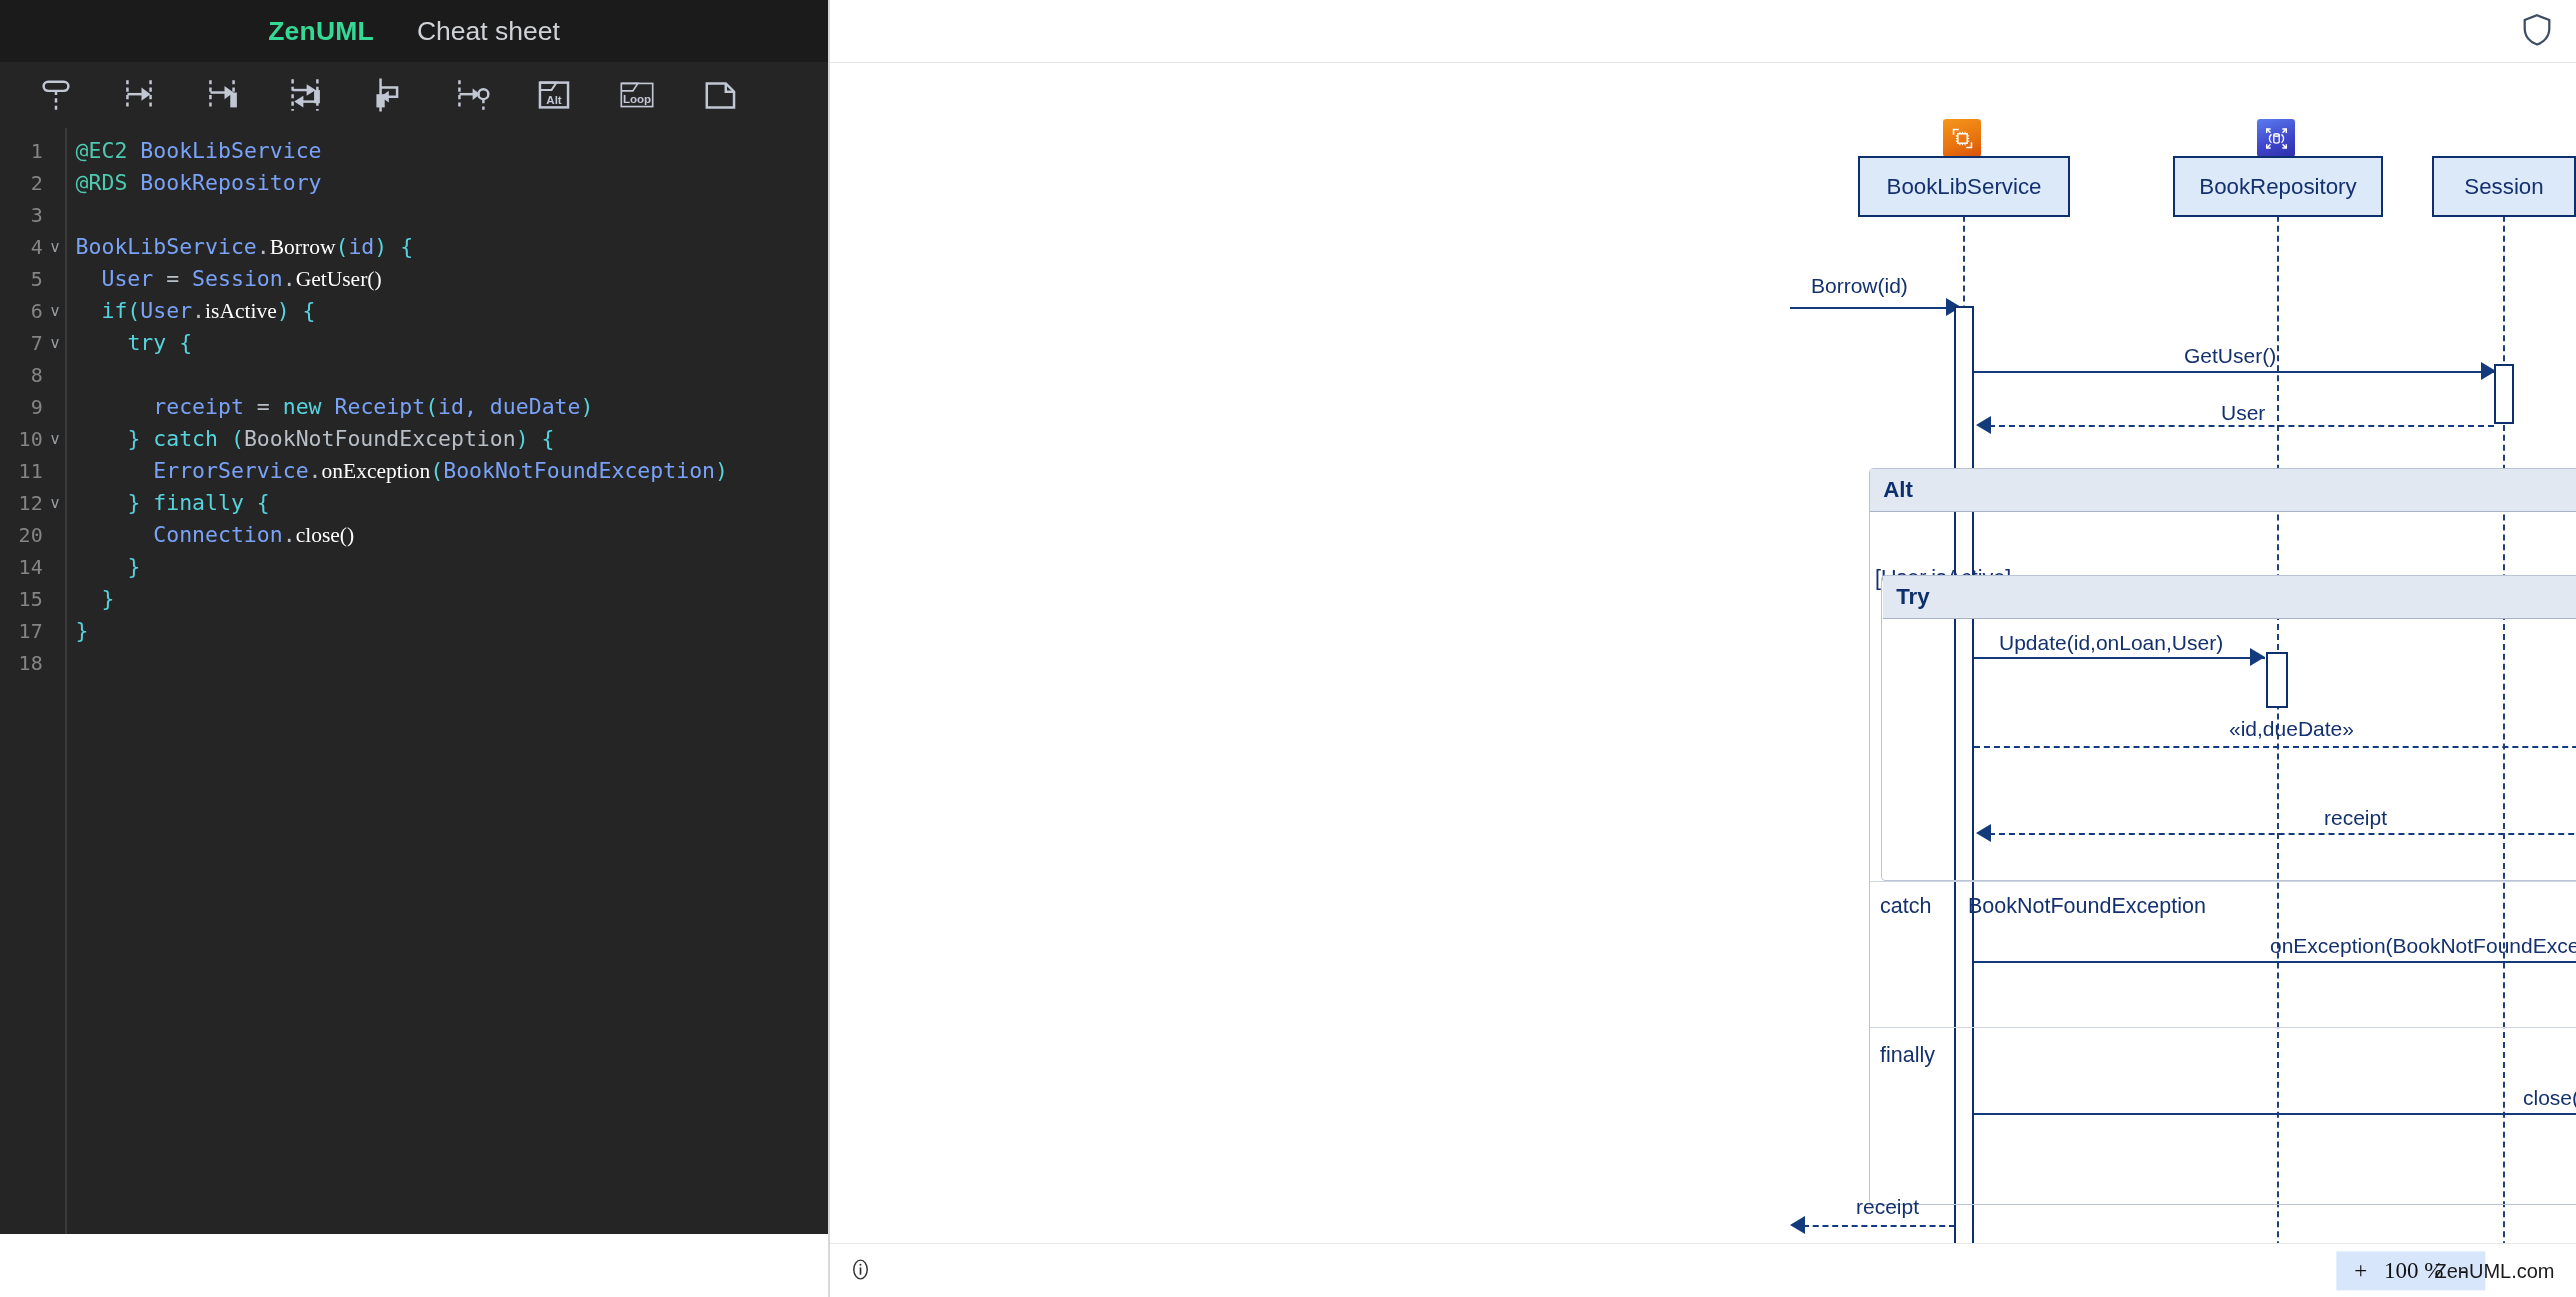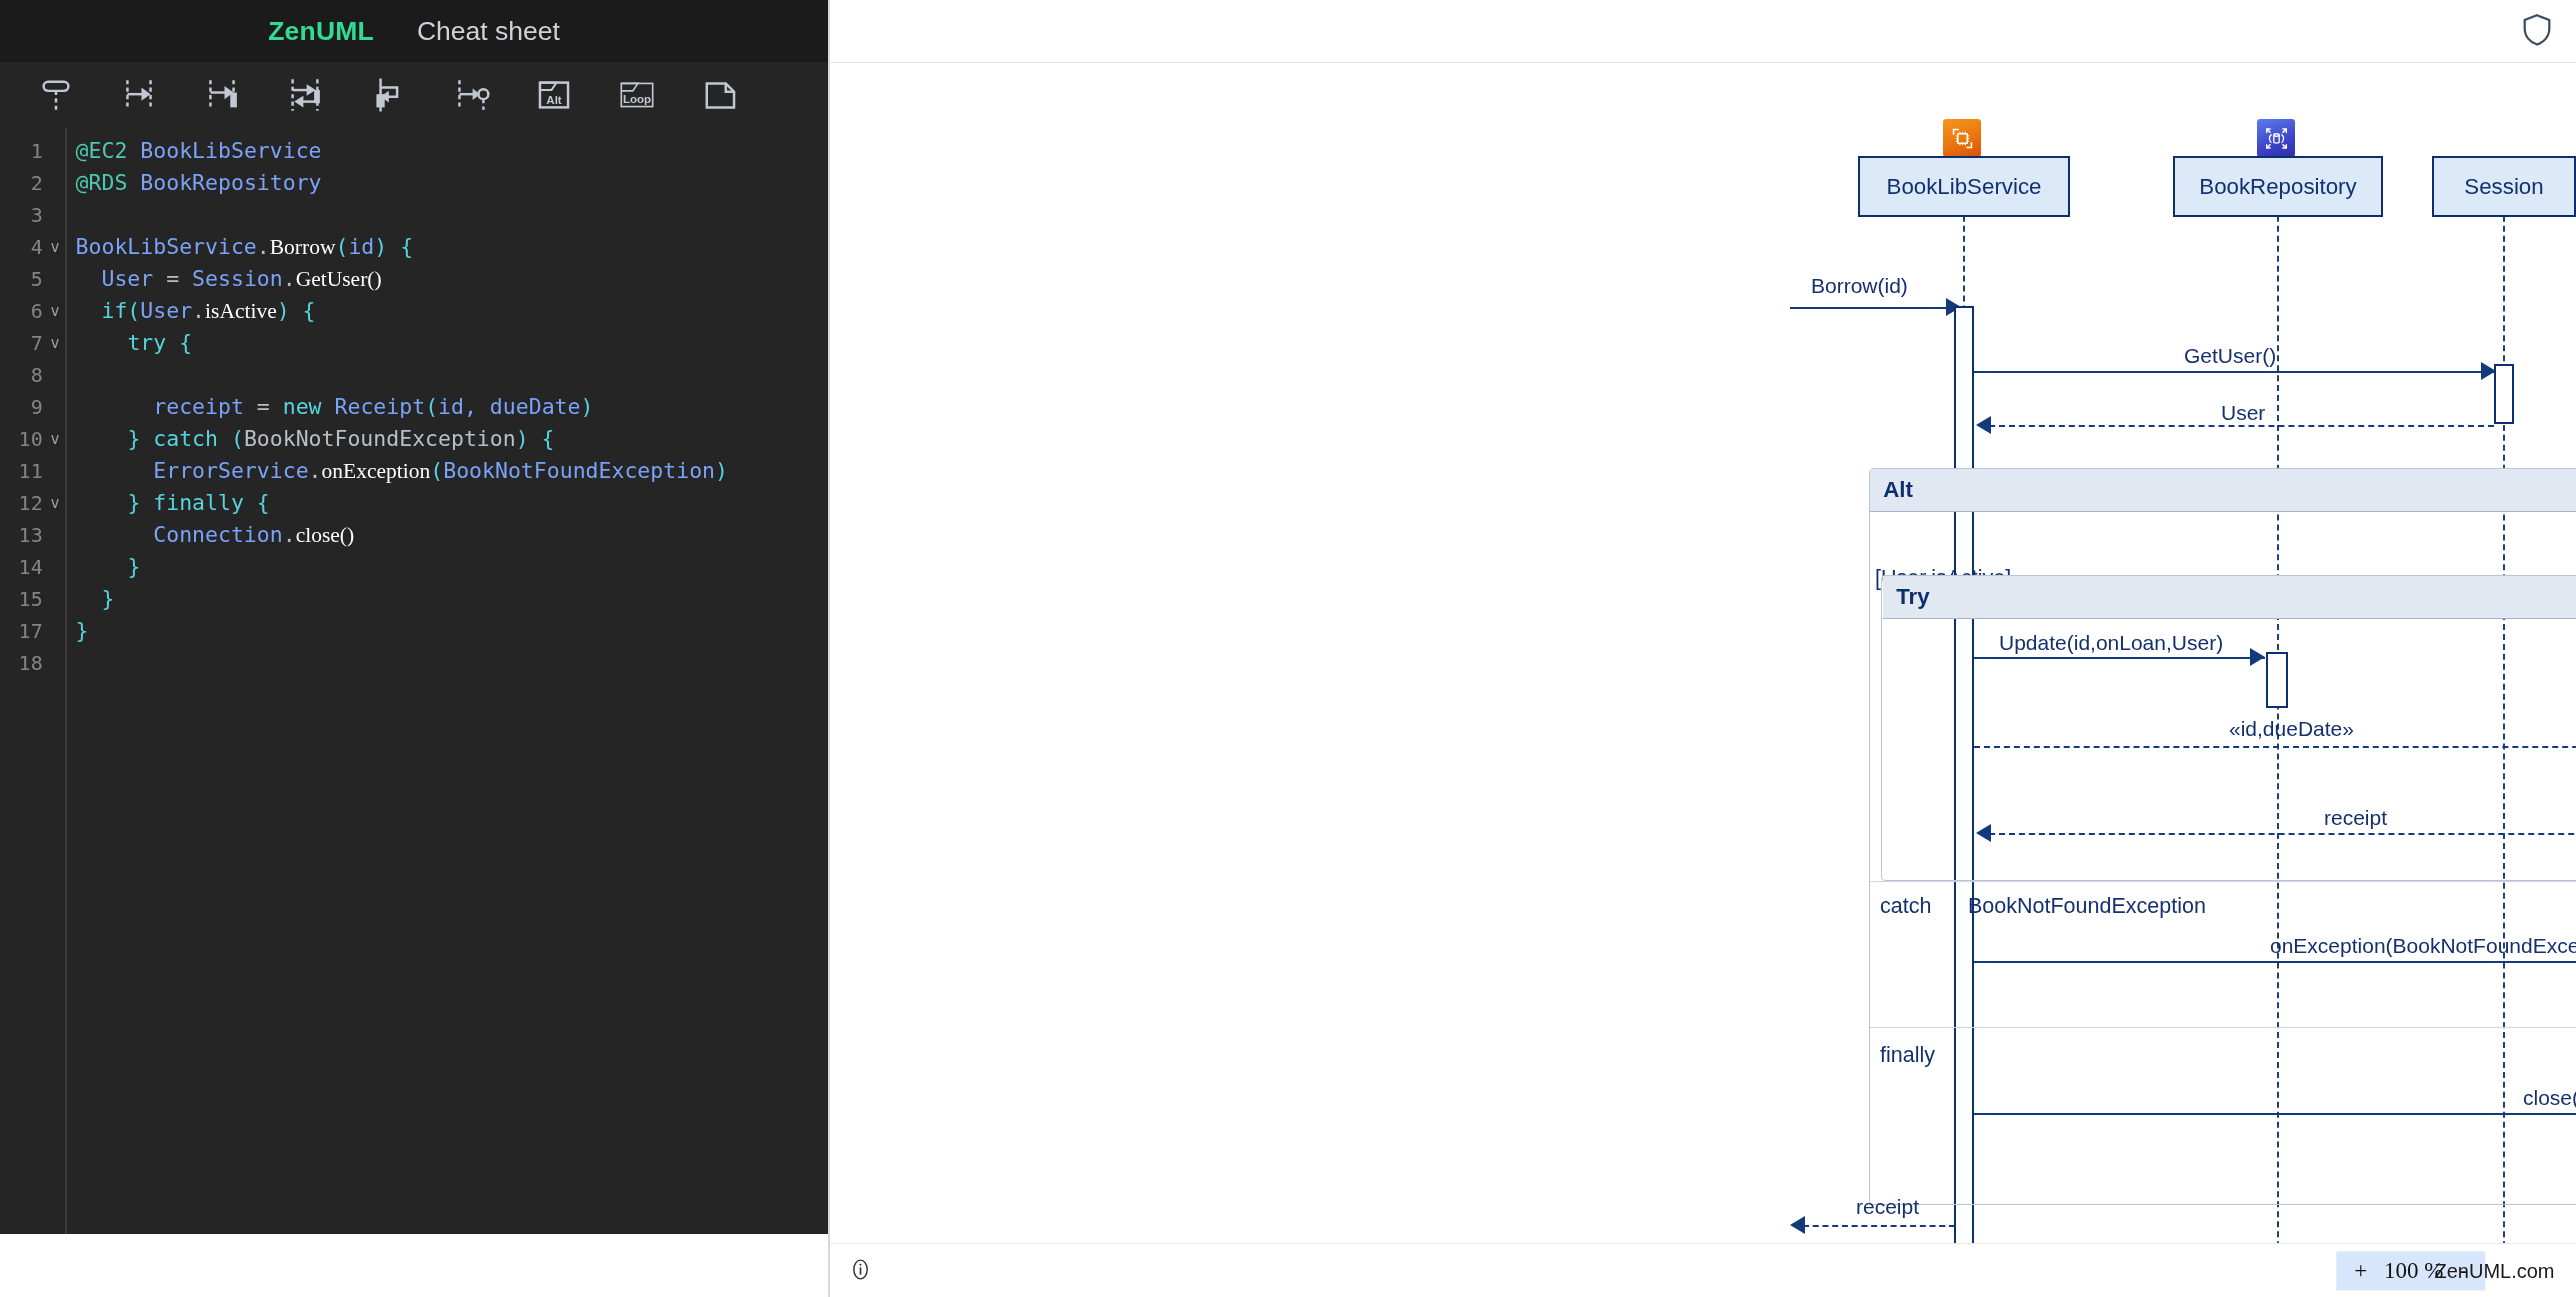--- a/index.html
+++ b/index.html
@@ -306,21 +306,21 @@
           <div class="code-line"><span class="ln">3</span><span class="fold"></span><span class="code-text"></span></div>
           <div class="code-line"><span class="ln">4</span><span class="fold">v</span><span class="code-text"><span class="t-ident">BookLibService</span><span class="t-plain">.</span><span class="t-meth">Borrow</span><span class="t-kw">(</span><span class="t-ident">id</span><span class="t-kw">) {</span></span></div>
           <div class="code-line"><span class="ln">5</span><span class="fold"></span><span class="code-text"><span class="t-plain">  </span><span class="t-ident">User</span><span class="t-plain"> = </span><span class="t-ident">Session</span><span class="t-plain">.</span><span class="t-meth">GetUser()</span></span></div>
           <div class="code-line"><span class="ln">6</span><span class="fold">v</span><span class="code-text"><span class="t-plain">  </span><span class="t-kw">if(</span><span class="t-ident">User</span><span class="t-plain">.</span><span class="t-meth">isActive</span><span class="t-kw">) {</span></span></div>
           <div class="code-line"><span class="ln">7</span><span class="fold">v</span><span class="code-text"><span class="t-plain">    </span><span class="t-kw">try {</span></span></div>
           <div class="code-line"><span class="ln">8</span><span class="fold"></span></div>
           <div class="code-line"><span class="ln">9</span><span class="fold"></span><span class="code-text"><span class="t-plain">      </span><span class="t-ident">receipt</span><span class="t-plain"> = </span><span class="t-kw">new</span><span class="t-plain"> </span><span class="t-ident">Receipt</span><span class="t-kw">(</span><span class="t-ident">id, dueDate</span><span class="t-kw">)</span></span></div>
           <div class="code-line"><span class="ln">10</span><span class="fold">v</span><span class="code-text"><span class="t-plain">    </span><span class="t-kw">} catch (</span><span class="t-plain">BookNotFoundException</span><span class="t-kw">) {</span></span></div>
           <div class="code-line"><span class="ln">11</span><span class="fold"></span><span class="code-text"><span class="t-plain">      </span><span class="t-ident">ErrorService</span><span class="t-plain">.</span><span class="t-meth">onException</span><span class="t-kw">(</span><span class="t-ident">BookNotFoundException</span><span class="t-kw">)</span></span></div>
           <div class="code-line"><span class="ln">12</span><span class="fold">v</span><span class="code-text"><span class="t-plain">    </span><span class="t-kw">} finally {</span></span></div>
-          <div class="code-line"><span class="ln">13</span><span class="fold"></span><span class="code-text"><span class="t-plain">      </span><span class="t-ident">Connection</span><span class="t-plain">.</span><span class="t-meth">close()</span></span></div>
+          <div class="code-line"><span class="ln">20</span><span class="fold"></span><span class="code-text"><span class="t-plain">      </span><span class="t-ident">Connection</span><span class="t-plain">.</span><span class="t-meth">close()</span></span></div>
           <div class="code-line"><span class="ln">14</span><span class="fold"></span><span class="code-text"><span class="t-plain">    </span><span class="t-kw">}</span></span></div>
           <div class="code-line"><span class="ln">15</span><span class="fold"></span><span class="code-text"><span class="t-plain">  </span><span class="t-kw">}</span></span></div>
           <div class="code-line"><span class="ln">17</span><span class="fold"></span><span class="code-text"><span class="t-kw">}</span></span></div>
           <div class="code-line"><span class="ln">18</span><span class="fold"></span><span class="code-text"></span></div>
         </div>
     </div>
   </div>
 
   <div id="diagram-pane">
 

